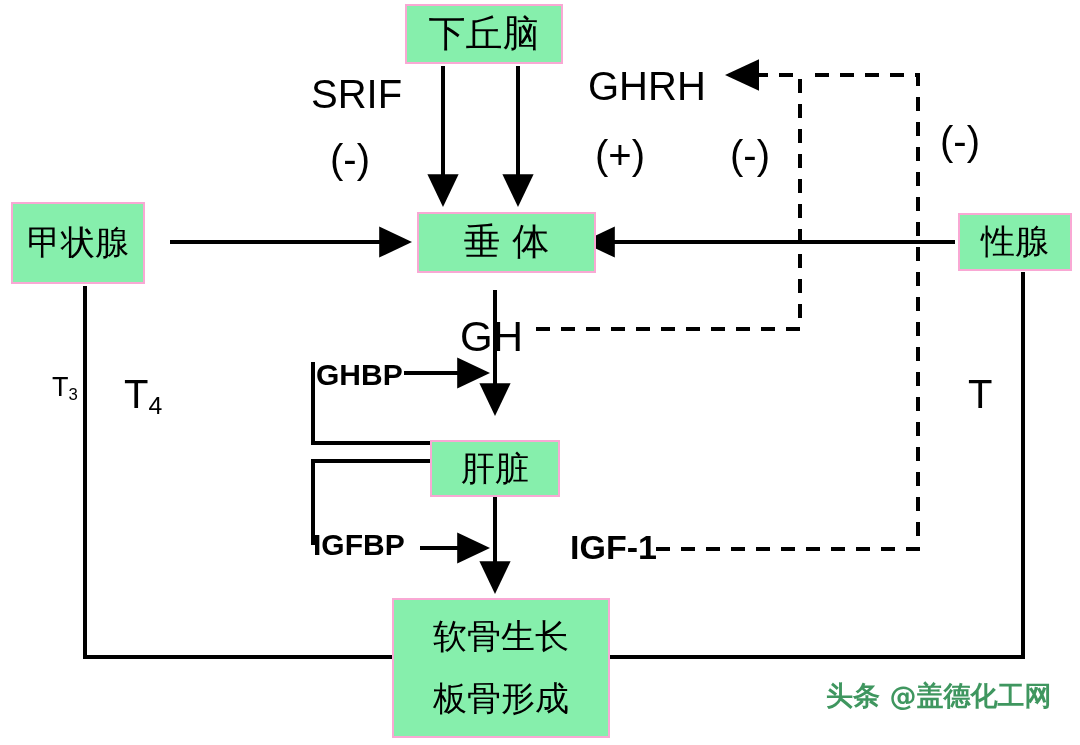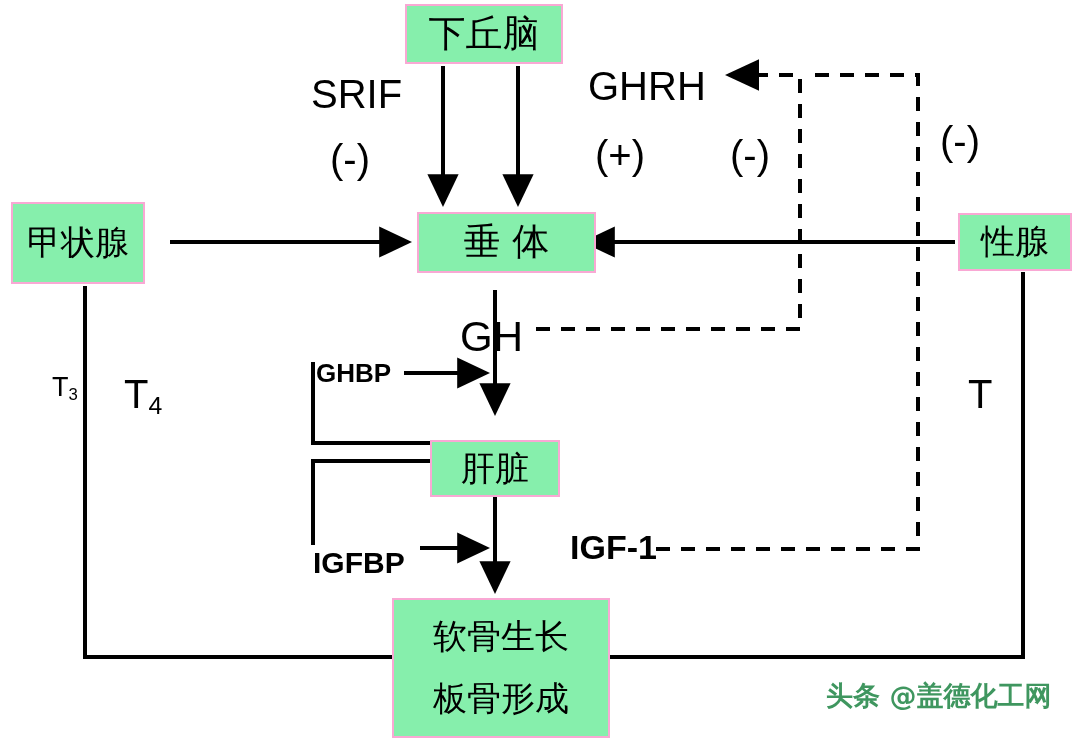--- a/index.html
+++ b/index.html
@@ -171,25 +171,25 @@
   </div>
 
   <div class="lbl" style="left:124px; top:372px; font-size:40px;">
     <span>T</span><span class="sub">4</span>
   </div>
 
   <div class="lbl" style="left:968px; top:372px; font-size:40px;">
     <span>T</span>
   </div>
 
-  <div class="lbl bold" style="left:316px; top:358px; font-size:26px;">
+  <div class="lbl bold" style="left:316px; top:358px; font-size:30px;">
     <span>GHBP</span>
   </div>
 
-  <div class="lbl bold" style="left:313px; top:528px; font-size:30px;margin-top:18px;">
+  <div class="lbl bold" style="left:313px; top:528px; font-size:30px;">
     <span>IGFBP</span>
   </div>
 
   <div class="lbl bold" style="left:542px; top:528px; font-size:34px;margin-left:28px;">
     <span>IGF-1</span>
   </div>
 
   <div class="watermark" style="left:826px; top:678px; font-size:27px;">
     <span>头条 @盖德化工网</span>
   </div>

